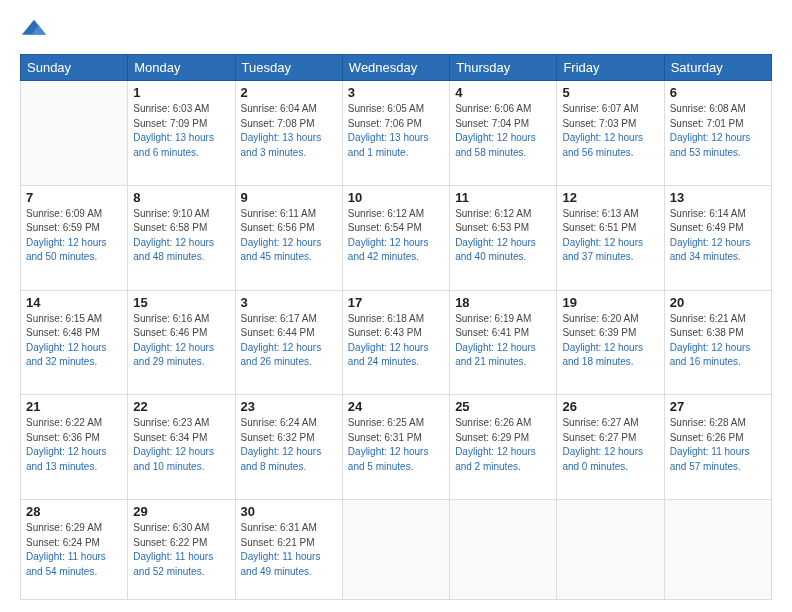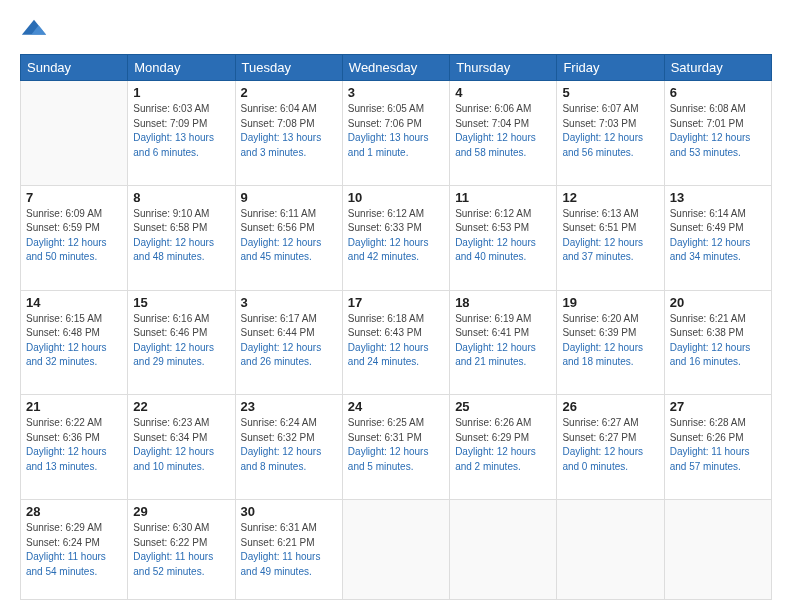--- a/index.html
+++ b/index.html
@@ -176,21 +176,21 @@
           <td>
             <span class="day-num">8</span>
             <div class="cell-info"><span>Sunrise: 9:10 AM</span><br><span>Sunset: 6:58 PM</span><br><span class="daylight">Daylight: 12 hours and 48 minutes.</span></div>
           </td>
           <td>
             <span class="day-num">9</span>
             <div class="cell-info"><span>Sunrise: 6:11 AM</span><br><span>Sunset: 6:56 PM</span><br><span class="daylight">Daylight: 12 hours and 45 minutes.</span></div>
           </td>
           <td>
             <span class="day-num">10</span>
-            <div class="cell-info"><span>Sunrise: 6:12 AM</span><br><span>Sunset: 6:33 PM</span><br><span class="daylight">Daylight: 12 hours and 42 minutes.</span></div>
+            <div class="cell-info"><span>Sunrise: 6:12 AM</span><br><span>Sunset: 6:54 PM</span><br><span class="daylight">Daylight: 12 hours and 42 minutes.</span></div>
           </td>
           <td>
             <span class="day-num">11</span>
             <div class="cell-info"><span>Sunrise: 6:12 AM</span><br><span>Sunset: 6:53 PM</span><br><span class="daylight">Daylight: 12 hours and 40 minutes.</span></div>
           </td>
           <td>
             <span class="day-num">12</span>
             <div class="cell-info"><span>Sunrise: 6:13 AM</span><br><span>Sunset: 6:51 PM</span><br><span class="daylight">Daylight: 12 hours and 37 minutes.</span></div>
           </td>
           <td>

